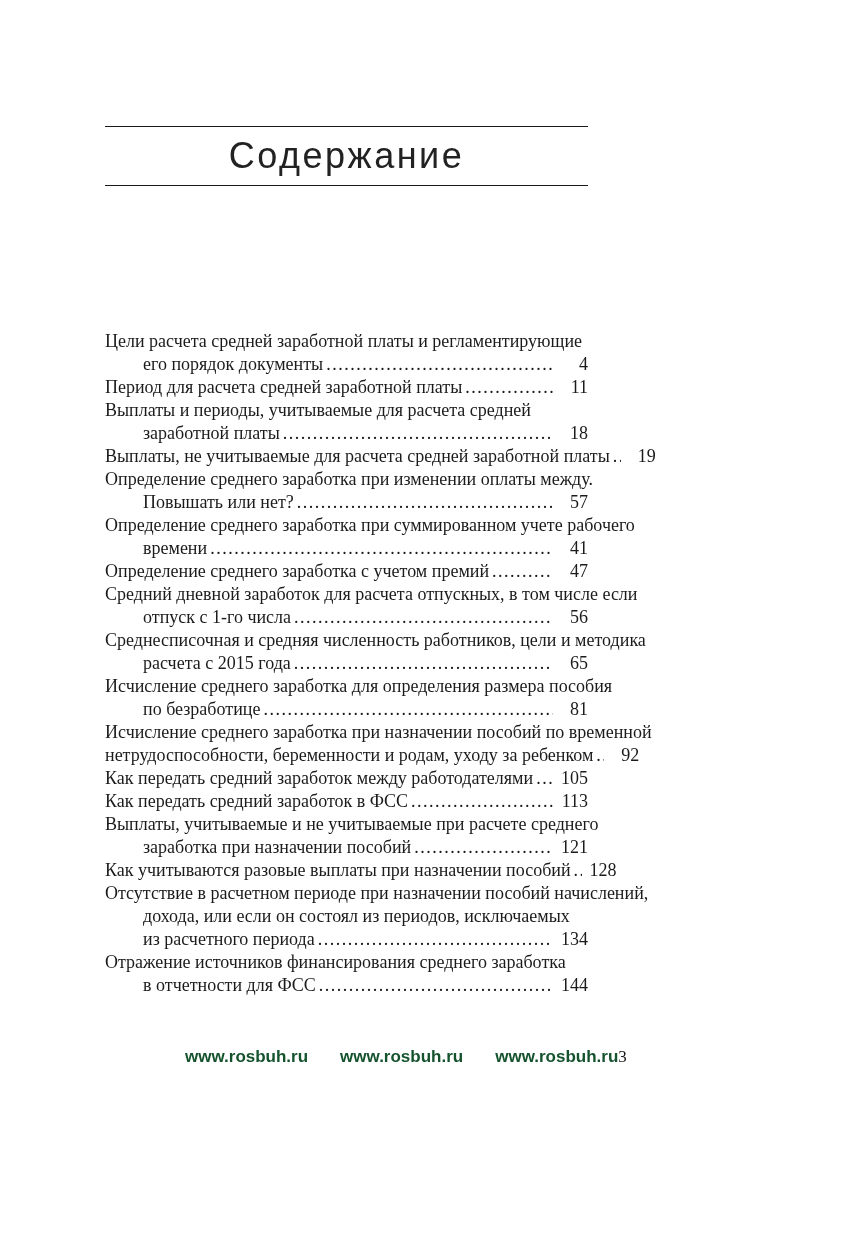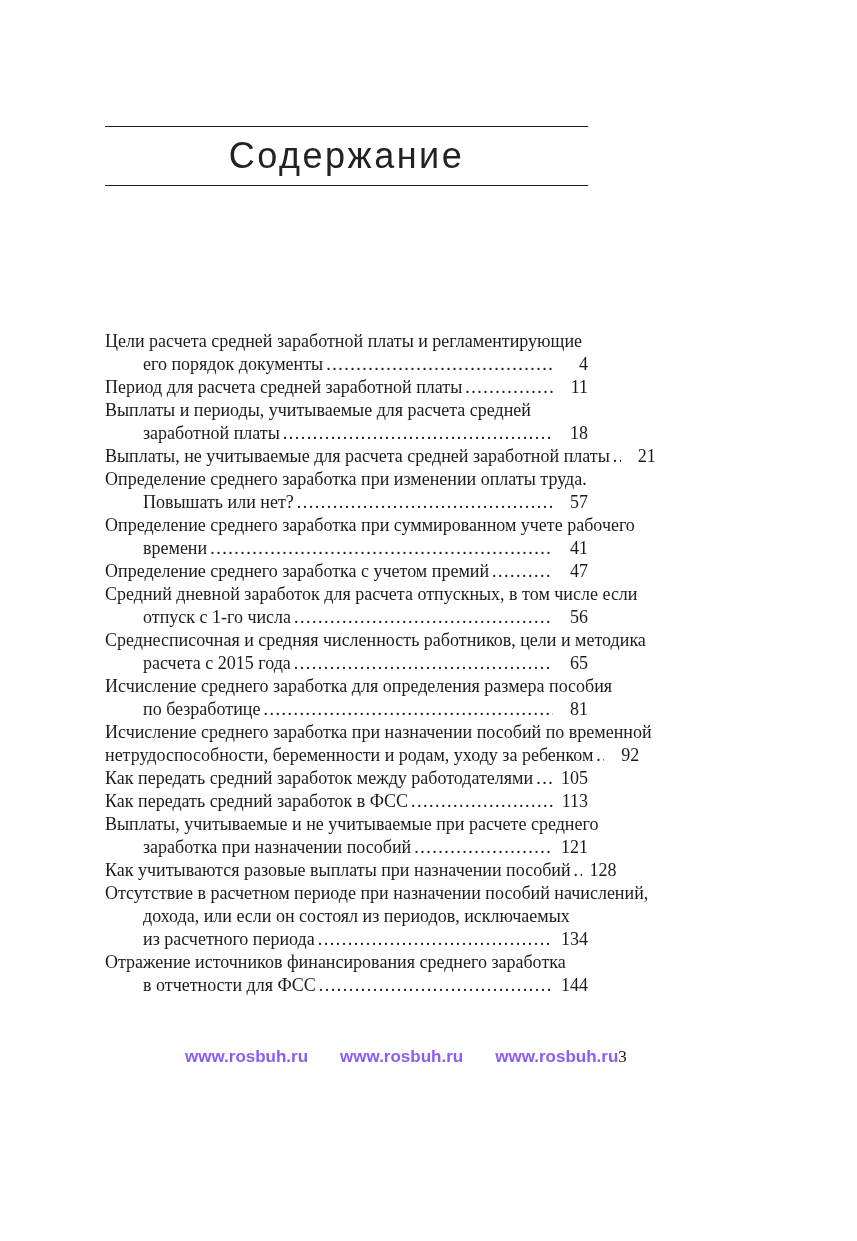--- a/index.html
+++ b/index.html
@@ -63,21 +63,21 @@
     display:flex;
     align-items:baseline;
   }
   .footer-links{
     display:flex;
     gap:32px;
     margin-left:80px;
     font-family:"Liberation Sans", sans-serif;
     font-weight:bold;
     font-size:17px;
-    color:#8b5cf6;
+    color:#14532d;
   }
   .folio{
     margin-left:auto;
     font-size:17px;
     color:#1b1b1b;
     padding-right:8px;
   }
 </style>
 </head>
 <body>
@@ -116,26 +116,26 @@
           <div class="toc-line ind">
             <span class="toc-text">заработной платы</span>
             <span class="leader"></span>
             <span class="pg">18</span>
           </div>
         </div>
         <div class="toc-entry">
           <div class="toc-line">
             <span class="toc-text">Выплаты, не учитываемые для расчета средней заработной платы</span>
             <span class="leader"></span>
-            <span class="pg">21</span>
-          </div>
-        </div>
-        <div class="toc-entry">
-          <div class="toc-line">
-            <span class="toc-text">Определение среднего заработка при изменении оплаты труда.</span>
+            <span class="pg">19</span>
+          </div>
+        </div>
+        <div class="toc-entry">
+          <div class="toc-line">
+            <span class="toc-text">Определение среднего заработка при изменении оплаты между.</span>
           </div>
           <div class="toc-line ind">
             <span class="toc-text">Повышать или нет?</span>
             <span class="leader"></span>
             <span class="pg">57</span>
           </div>
         </div>
         <div class="toc-entry">
           <div class="toc-line">
             <span class="toc-text">Определение среднего заработка при суммированном учете рабочего</span>

